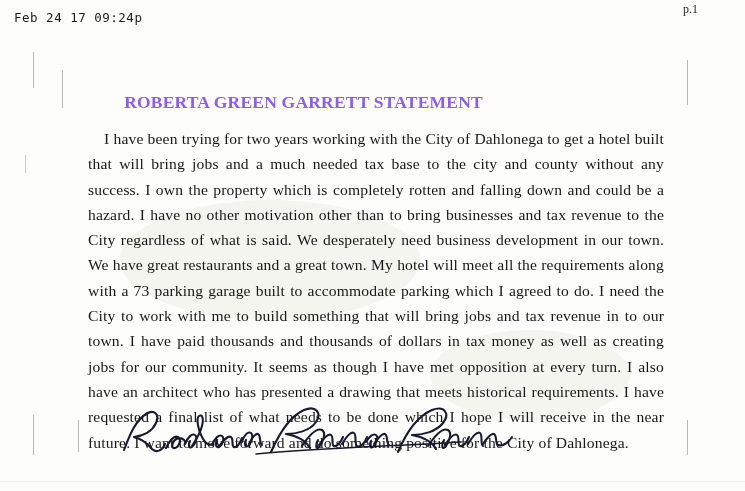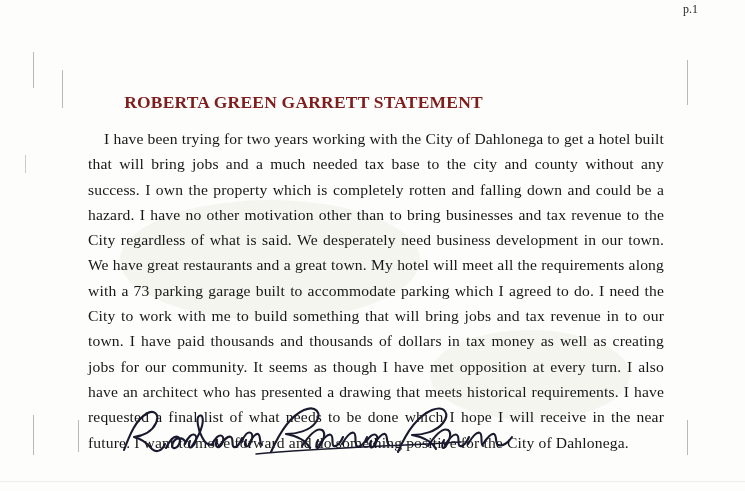--- a/index.html
+++ b/index.html
@@ -61,21 +61,21 @@
   .doc-title {
     position: absolute;
     top: 92px;
     left: 0;
     width: 607px;
     text-align: center;
     font-family: "Liberation Serif", serif;
     font-weight: bold;
     font-size: 17.5px;
     letter-spacing: 0.2px;
-    color: #7f1d1d;
+    color: #8b5cf6;
   }
 
   
   .doc-body {
     position: absolute;
     top: 126px;
     left: 88px;
     width: 576px;
     font-family: "Liberation Serif", serif;
     font-size: 15.6px;
@@ -114,20 +114,21 @@
   }
 </style>
 </head>
 <body>
 
 <div id="page">
 
   <div class="blotch" style="left:120px; top:200px; width:300px; height:120px;"></div>
   <div class="blotch" style="left:430px; top:330px; width:200px; height:90px;"></div>
 
+  <div class="fax-timestamp">Feb 24 17 09:24p</div>
 
   <div class="fax-page">p.1</div>
 
   <div class="edge-mark mark-left-1"></div>
   <div class="edge-mark mark-left-2"></div>
   <div class="edge-mark mark-left-3"></div>
   <div class="edge-mark mark-left-4"></div>
   <div class="edge-mark mark-left-5"></div>
   <div class="edge-mark mark-right-1"></div>
   <div class="edge-mark mark-right-2"></div>

